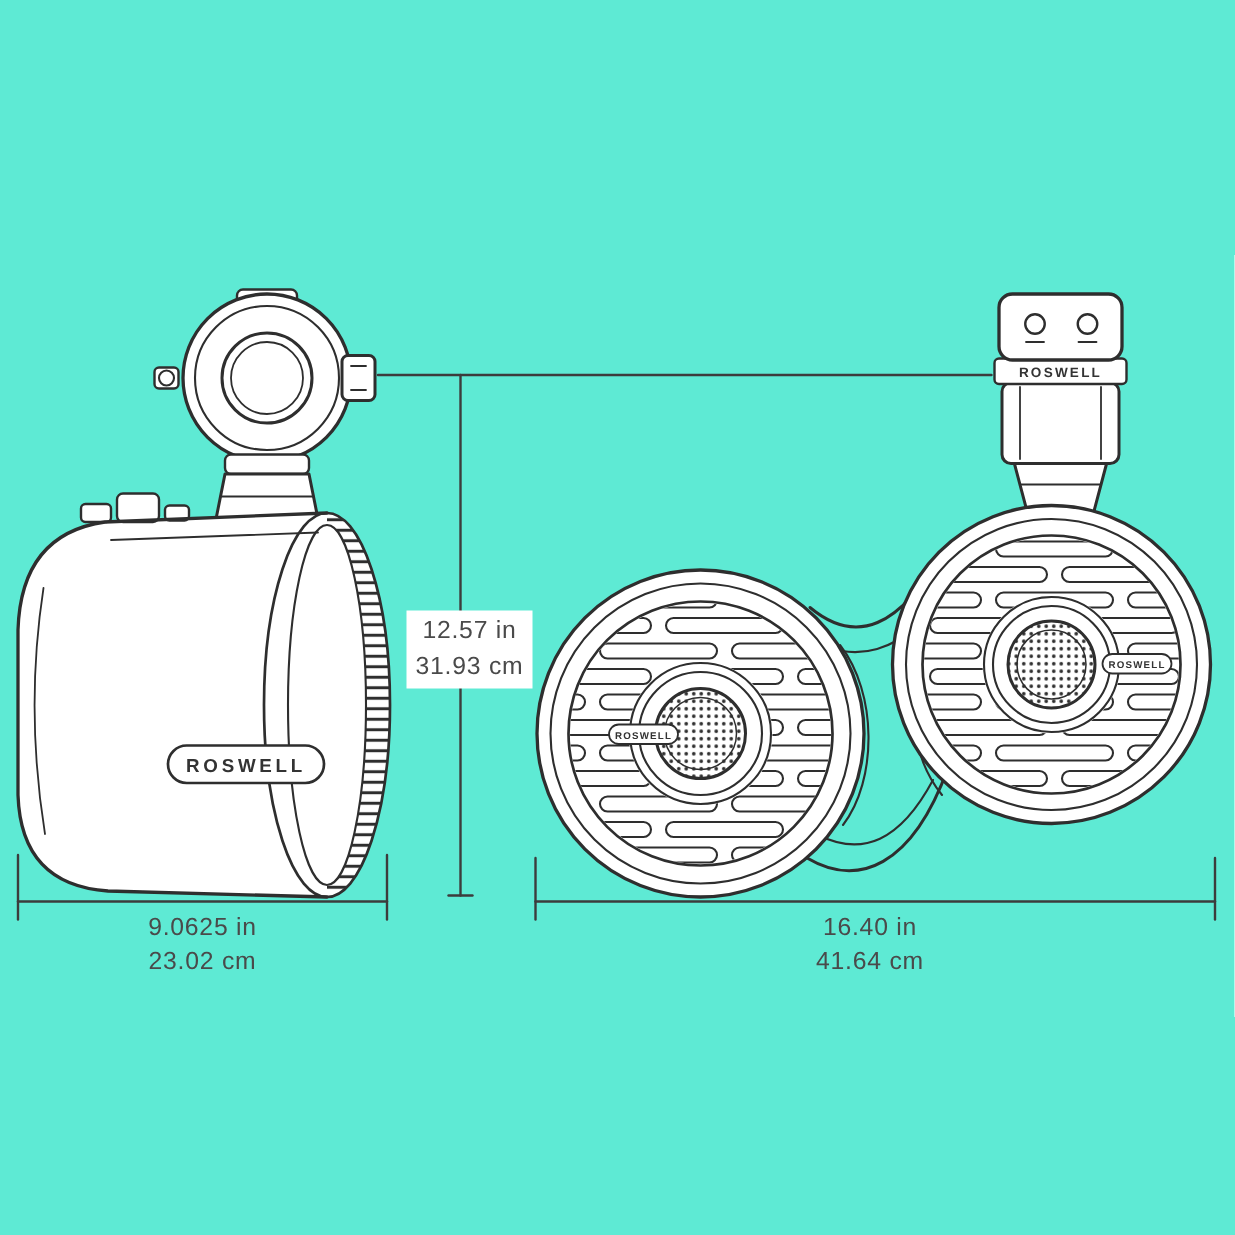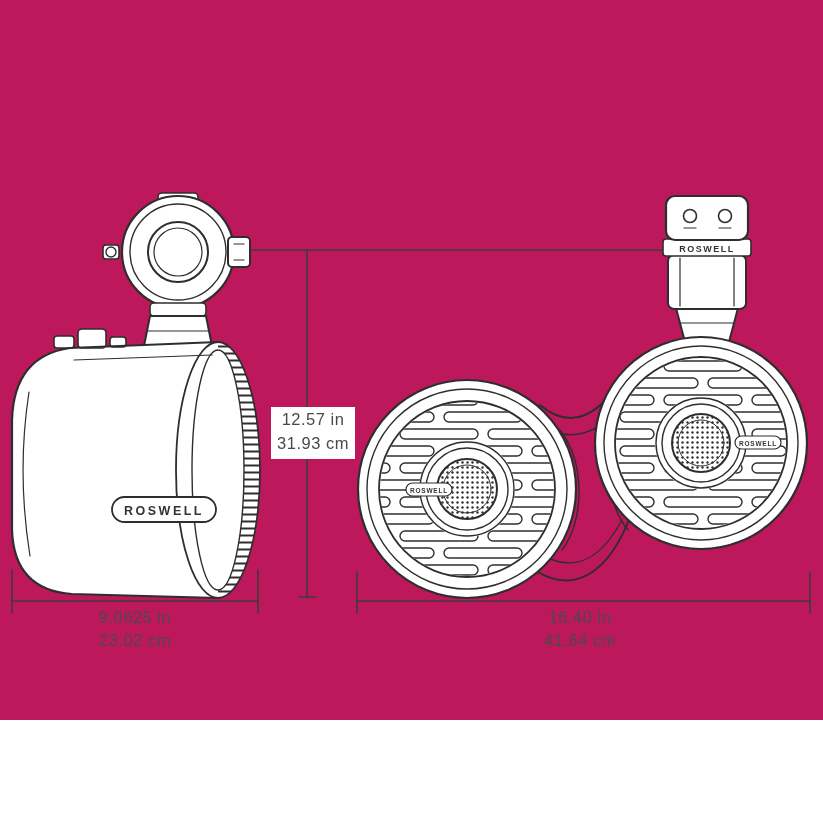--- a/index.html
+++ b/index.html
@@ -1,17 +1,17 @@
 <!DOCTYPE html>
 <html><head>
 <meta charset="utf-8">
 <title>Diagram</title>
 <style>
   html,body{margin:0;padding:0;background:#ffffff;}
-  .stage{position:relative;width:823px;height:720px;background:#be185d;overflow:hidden;}
+  .stage{position:relative;width:823px;height:823px;background:#5eead4;overflow:hidden;}
   svg{display:block;}
   .ol{fill:none;stroke:#2e2e2e;stroke-linecap:round;stroke-linejoin:round;}
   .wf{fill:#ffffff;stroke:#2e2e2e;stroke-linecap:round;stroke-linejoin:round;}
   .dimline{fill:none;stroke:#3c3c3c;stroke-width:1.6;stroke-linecap:round;}
   text{font-family:"Liberation Sans", sans-serif;}
   .dim{font-size:16.5px;fill:#4a4a4a;text-anchor:middle;letter-spacing:0.5px;}
   .brand{font-weight:bold;fill:#333333;text-anchor:middle;}
   .brand-lg{font-size:12.5px;letter-spacing:2.5px;}
   .brand-md{font-size:9px;letter-spacing:1.5px;}
   .brand-sm{font-size:6.5px;letter-spacing:0.8px;}

